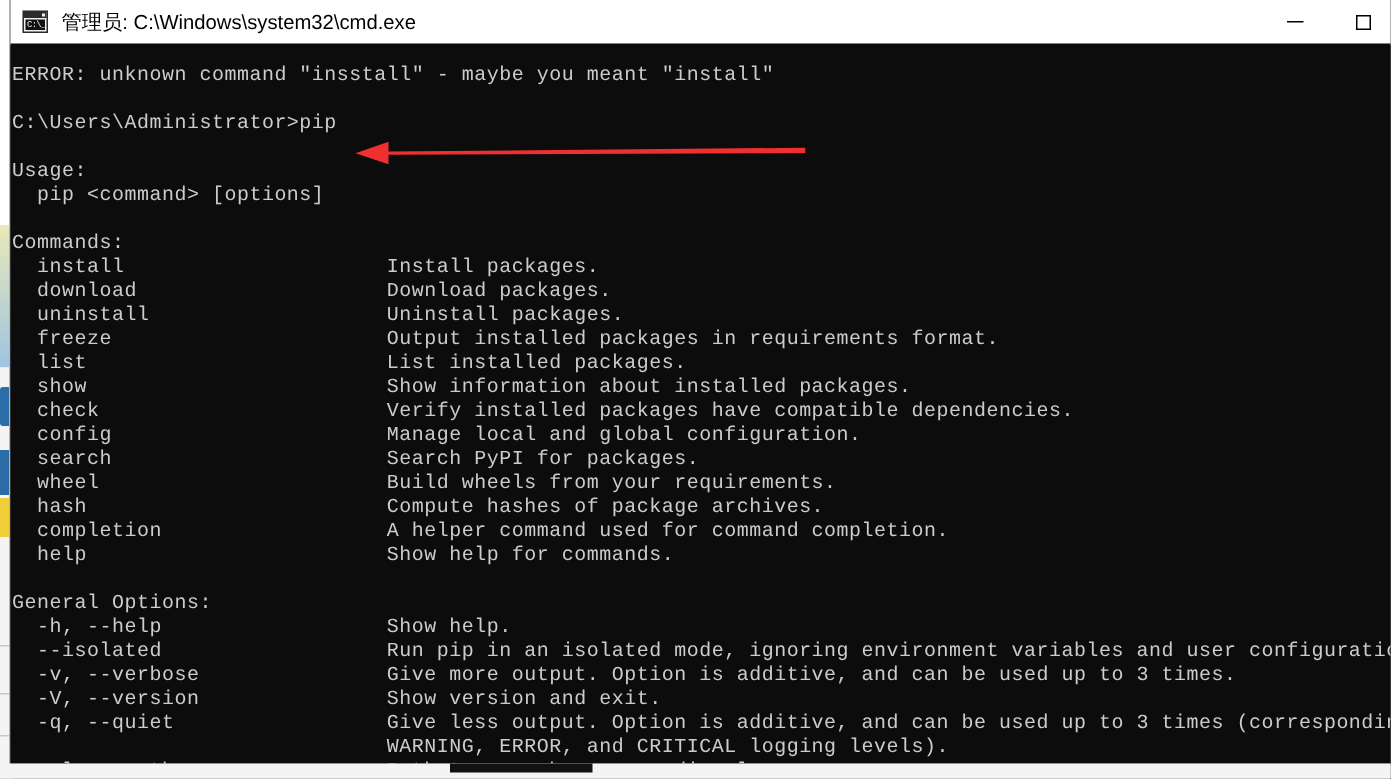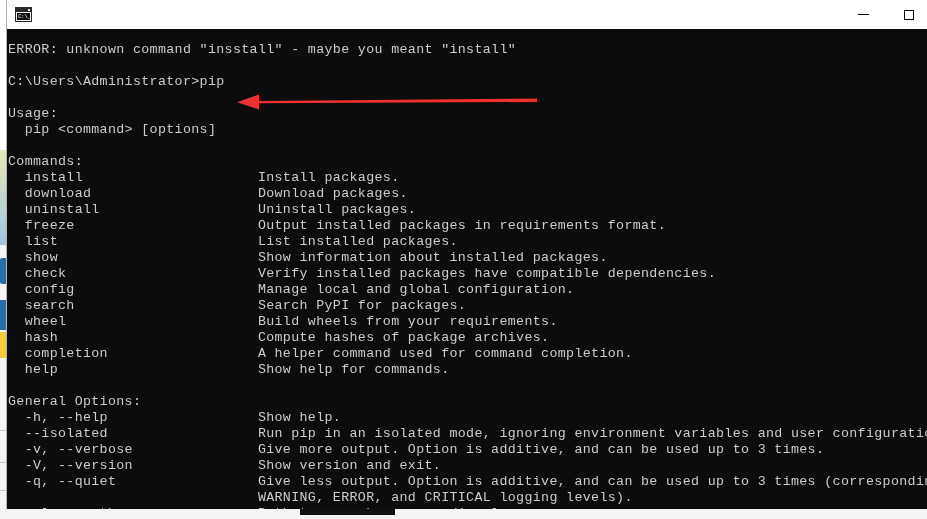--- a/index.html
+++ b/index.html
@@ -88,20 +88,21 @@
     <div class="ds-line3"></div>
   </div>
 
   <div class="window">
 
     <div class="titlebar">
       <div class="tb-icon">
         <span class="bar"></span>
         <span class="scr">C:\_</span>
       </div>
+      <div class="tb-title">管理员: C:\Windows\system32\cmd.exe</div>
       <div class="tb-controls">
         <div class="tb-btn">
             <span class="min"></span>
           </div>
         <div class="tb-btn">
             <span class="max"></span>
           </div>
       </div>
     </div>
 

